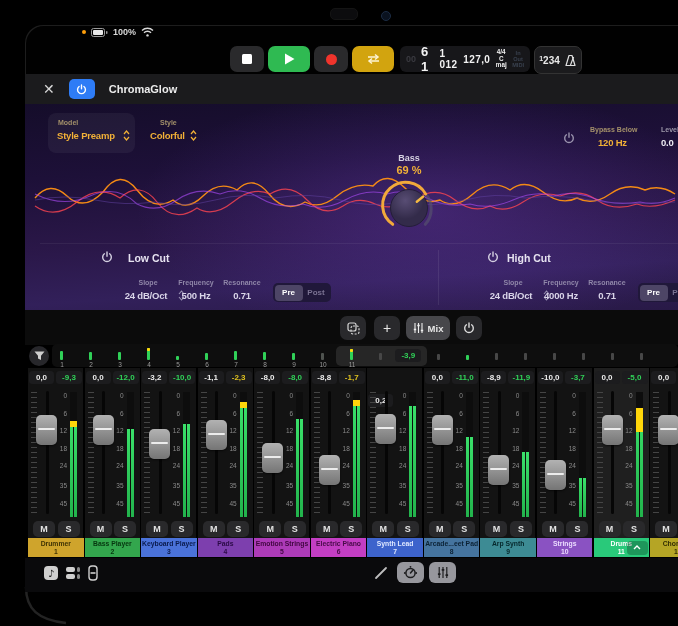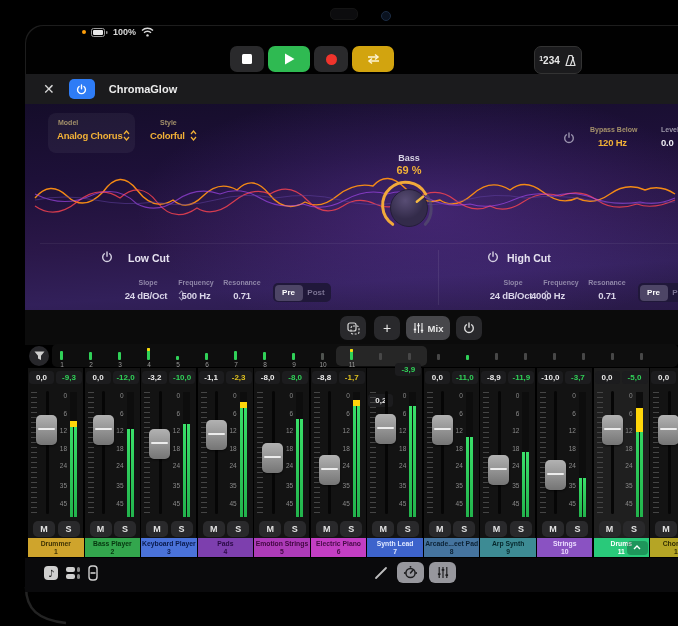--- a/index.html
+++ b/index.html
@@ -102,20 +102,34 @@
   </div>
   <div class="abs tbtn" style="left:352px;width:42px;background:#d2a40f;">
     <svg width="15" height="12" viewBox="0 0 15 12">
       <path d="M2 4 h9" stroke="#fdf4d4" stroke-width="1.5" fill="none"></path>
         <path d="M9 1.5 L12 4 L9 6.5" stroke="#fdf4d4" stroke-width="1.5" fill="none"></path>
       <path d="M13 8 h-9" stroke="#fdf4d4" stroke-width="1.5" fill="none"></path>
         <path d="M6 5.5 L3 8 L6 10.5" stroke="#fdf4d4" stroke-width="1.5" fill="none"></path>
     </svg>
   </div>
 
+  <div class="abs lcd">
+    <span class="dim">00</span>
+    <span class="big">6 1</span>
+    <span class="med">1 012</span>
+    <span class="med">127,0</span>
+    <span class="stack">
+      <span>4/4</span>
+      <span>C maj</span>
+    </span>
+    <span class="stack dim2">
+      <span>In Out</span>
+      <span>MIDI</span>
+    </span>
+  </div>
 
   <div class="abs cgroup">
     <span style="font-size:10px;font-weight:700;">
       <span style="font-size:7px;vertical-align:3px;">1</span><span>234</span>
     </span>
     <svg width="13" height="13" viewBox="0 0 13 13">
       <path d="M5 1.5 h3 L11 11.5 H2 Z" stroke="#e0e0e0" stroke-width="1.2" fill="none" stroke-linejoin="round"></path>
       <path d="M6.5 11 L9.6 3" stroke="#e0e0e0" stroke-width="1.2"></path>
     </svg>
   </div>
@@ -135,21 +149,21 @@
 
   <svg class="abs" style="left:25px;top:150px;" width="653" height="95" viewBox="0 0 653 95">
     <path d="M10,48 Q25,30 42,46 T78,42 Q95,18 112,40 T148,50 Q162,62 178,46 T212,40 Q228,24 244,44 T280,52 Q295,60 312,46 T348,36 Q362,20 380,38 T415,50 Q430,60 448,44 T485,40 Q500,28 518,42 T552,48 Q568,56 585,44 T620,40 Q635,34 650,44" stroke="#ff9012" stroke-width="1.4" fill="none" opacity="0.95"></path>
     <path d="M10,56 Q30,70 52,52 T95,48 Q115,30 132,52 T172,58 Q188,68 208,52 T245,44 Q265,32 282,50 T318,56 Q333,46 350,54 T392,48 Q412,36 430,50 T465,56 Q480,64 498,52 T535,46 Q555,38 572,50 T612,54 Q628,60 650,50" stroke="#ff4550" stroke-width="1.2" fill="none" opacity="0.8"></path>
     <path d="M10,44 Q38,58 65,46 T112,54 Q132,64 152,50 T195,44 Q215,36 235,48 T278,54 Q298,62 320,50 T362,44 Q382,38 402,48 T445,54 Q465,60 488,50 T528,46 Q548,40 568,48 T615,52 Q632,56 650,48" stroke="#b24dff" stroke-width="1.1" fill="none" opacity="0.6"></path>
     <path d="M10,50 Q40,44 70,50 T130,52 Q160,58 190,50 T250,48 Q285,42 315,50 T375,52 Q410,58 440,50 T500,48 Q535,44 565,50 T650,52" stroke="#5e3f9e" stroke-width="1" fill="none" opacity="0.55"></path>
   </svg>
 
   <div class="abs model-box"></div>
   <div class="abs plbl" style="left:58px;top:119px;">Model</div>
-  <div class="abs pval gold" style="left:57px;top:130px;">Analog Chorus</div>
+  <div class="abs pval gold" style="left:57px;top:130px;">Style Preamp</div>
   <svg class="abs" style="left:123px;top:130px;" width="7" height="11" viewBox="0 0 7 11">
     <path d="M1 4 L3.5 1 L6 4" stroke="#f2b137" stroke-width="1.2" fill="none"></path>
       <path d="M1 7 L3.5 10 L6 7" stroke="#f2b137" stroke-width="1.2" fill="none"></path>
   </svg>
 
   <div class="abs plbl" style="left:160px;top:119px;">Style</div>
   <div class="abs pval gold" style="left:150px;top:130px;">Colorful</div>
   <svg class="abs" style="left:190px;top:130px;" width="7" height="11" viewBox="0 0 7 11">
     <path d="M1 4 L3.5 1 L6 4" stroke="#f2b137" stroke-width="1.2" fill="none"></path>
       <path d="M1 7 L3.5 10 L6 7" stroke="#f2b137" stroke-width="1.2" fill="none"></path>
@@ -207,21 +221,21 @@
     <path d="M3.4 2.8 a4.3 4.3 0 1 0 5.2 0" stroke="#d3cfe0" stroke-width="1.4" fill="none" stroke-linecap="round"></path>
   </svg>
   <div class="abs cut-title" style="left:507px;top:252px;">High Cut</div>
   <div class="abs plbl2" style="left:483px;top:279px;width:60px;text-align:center;">Slope</div>
   <div class="abs pval" style="left:481px;top:290px;width:60px;text-align:center;color:#d9d4e8;">24 dB/Oct</div>
   <svg class="abs" style="left:543px;top:290px;" width="7" height="11" viewBox="0 0 7 11">
     <path d="M1 4 L3.5 1 L6 4" stroke="#9c94b5" stroke-width="1.1" fill="none"></path>
       <path d="M1 7 L3.5 10 L6 7" stroke="#9c94b5" stroke-width="1.1" fill="none"></path>
   </svg>
   <div class="abs plbl2" style="left:531px;top:279px;width:60px;text-align:center;">Frequency</div>
-  <div class="abs pval" style="left:531px;top:290px;width:60px;color:#d9d4e8;">4000 Hz</div>
+  <div class="abs pval" style="left:531px;top:290px;width:60px;text-align:center;color:#d9d4e8;">4000 Hz</div>
   <div class="abs plbl2" style="left:577px;top:279px;width:60px;text-align:center;">Resonance</div>
   <div class="abs pval" style="left:577px;top:290px;width:60px;text-align:center;color:#d9d4e8;">0.71</div>
   <div class="abs seg" style="left:638px;top:283px;width:58px;">
     <span class="on">Pre</span>
     <span class="off">Post</span>
   </div>
 
   <div class="abs mix-toolbar"></div>
   <div class="abs mbtn" style="left:340px;width:26px;">
     <svg width="13" height="13" viewBox="0 0 13 13">
@@ -419,21 +433,21 @@
       <div style="position: absolute; left: 356.75px; top: 400px; width: 3px; height: 117px; background: linear-gradient(rgb(58, 224, 106), rgb(34, 179, 76));"></div>
       <div style="position: absolute; left: 352.75px; top: 400px; width: 7px; height: 6px; background: rgb(255, 214, 10);"></div>
       <div class="msbtn" style="position: absolute; left: 315.75px; top: 521px;">M</div>
       <div class="msbtn" style="position: absolute; left: 340.25px; top: 521px;">S</div>
       <div class="tab" style="position: absolute; left: 310.75px; top: 538px; width: 55.55px; background: rgb(195, 62, 195); color: rgb(70, 11, 70);">
         <span>Electric Piano</span>
         <span>6</span>
       </div>
       <div class="strip" style="position: absolute; left: 367.3px; top: 368px; width: 55.05px; height: 170px; background: rgb(19, 19, 19);"></div>
       <div class="badge" style="position: absolute; left: 368.3px; top: 371px; width: 25px; margin-top: 23px;">0,2</div>
-      <div class="badge" style="position: absolute; left: 395.3px; top: 363px; width: 26px; color: rgb(48, 209, 88);">-3,9</div>
+      <div class="badge" style="position: absolute; left: 395.3px; top: 349px; width: 26px; color: rgb(48, 209, 88);">-3,9</div>
       <div class="ticks" style="position: absolute; left: 370.3px; top: 392px; width: 6px; height: 121px;"></div>
       <div style="position: absolute; left: 384.8px; top: 391px; width: 3px; height: 123px; background: rgb(6, 6, 6); border-radius: 1.5px;"></div>
       <div class="fader-cap" style="position: absolute; left: 375.3px; top: 414.1px;"></div>
       <div class="sc-lbl" style="position: absolute; left: 393.3px; top: 391.5px; width: 13px;">0</div>
       <div class="sc-lbl" style="position: absolute; left: 393.3px; top: 409.5px; width: 13px;">6</div>
       <div class="sc-lbl" style="position: absolute; left: 393.3px; top: 426.5px; width: 13px;">12</div>
       <div class="sc-lbl" style="position: absolute; left: 393.3px; top: 444.5px; width: 13px;">18</div>
       <div class="sc-lbl" style="position: absolute; left: 393.3px; top: 461.5px; width: 13px;">24</div>
       <div class="sc-lbl" style="position: absolute; left: 393.3px; top: 481.5px; width: 13px;">35</div>
       <div class="sc-lbl" style="position: absolute; left: 393.3px; top: 499.5px; width: 13px;">45</div>

